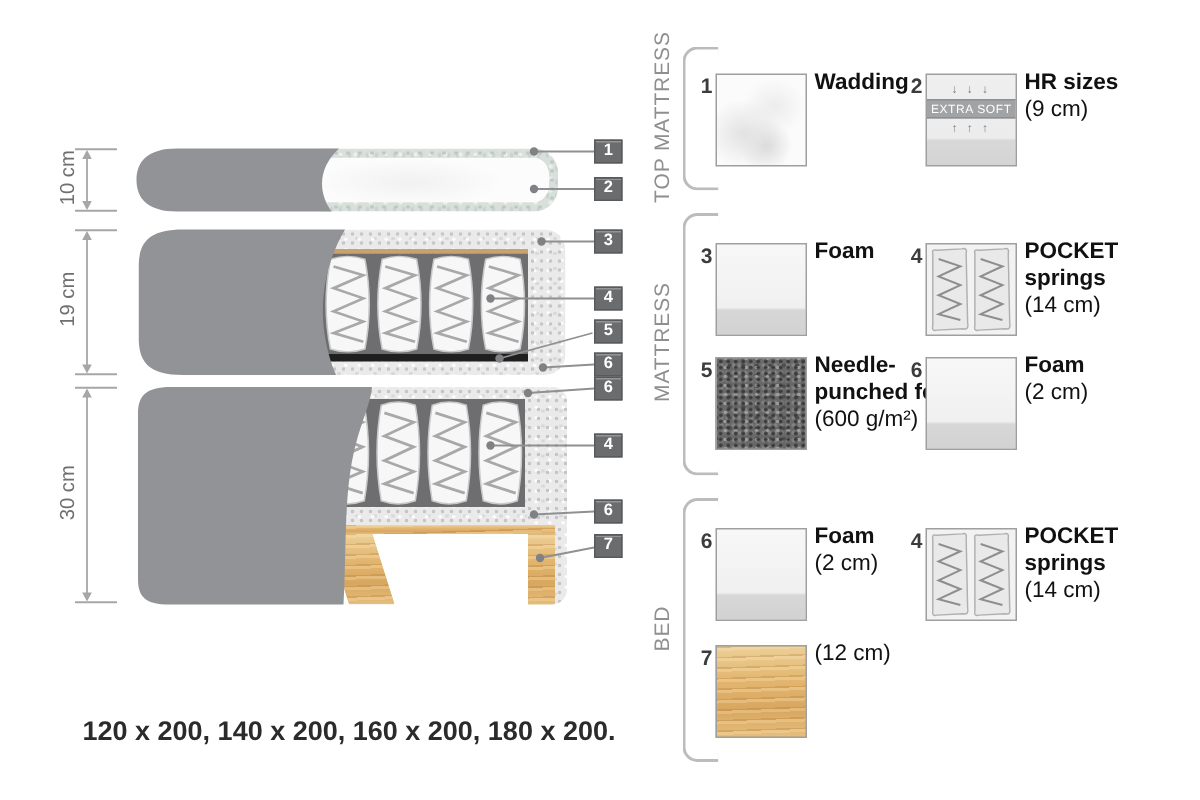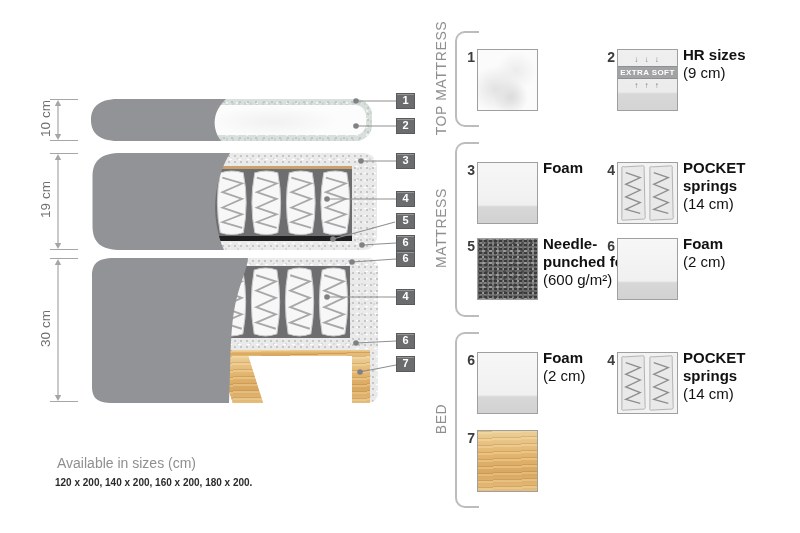--- a/index.html
+++ b/index.html
@@ -61,26 +61,26 @@
   .sec-label{position:absolute;width:180px;text-align:center;font-size:14px;color:#8f8f8f;
              letter-spacing:.6px;transform:rotate(-90deg);}
   .li{position:absolute;}
   .num{position:absolute;left:-16px;top:0;width:14px;text-align:right;font-size:14px;font-weight:bold;color:#3c3c3c;}
   .swatch{position:relative;width:61px;height:62px;border:1px solid #9f9f9f;box-sizing:border-box;overflow:hidden;}
   .txt{position:absolute;left:66px;top:-3px;width:96px;}
   .txt .t{display:block;font-weight:bold;font-size:15px;line-height:18px;color:#111;}
   .txt .s{display:block;font-size:15px;line-height:18px;color:#111;}
   .hr-swatch{display:flex;flex-direction:column;align-items:center;padding-top:5px;}
   .arr{font-size:8px;color:#7d7d7d;letter-spacing:2px;line-height:9px;}
-  .badge{font-size:8px;font-weight:bold;color:#fff;background:#a2a3a5;border:1px solid #8e8f91;
+  .badge{font-size:8px;font-weight:normal;color:#fff;background:#a2a3a5;border:1px solid #8e8f91;
          padding:1px 3px;letter-spacing:.4px;margin:2px 0;white-space:nowrap;text-align:right;}
 
   
   .foot1{position:absolute;left:57px;top:455px;font-size:14px;color:#8f8f8f;}
-  .foot2{position:absolute;left:55px;top:477px;font-size:10px;font-weight:600;color:#2b2b2b;}
+  .foot2{position:absolute;left:55px;top:477px;font-size:18px;font-weight:600;color:#2b2b2b;}
 </style>
 </head>
 <body>
 
 <div class="canvas">
 
   <svg width="0" height="0" style="position:absolute">
     <defs>
       <g id="coilspring">
         <path d="M5,4 Q16,0 27,4 Q32.5,35 27,66 Q16,70 5,66 Q-0.5,35 5,4 Z" fill="#f7f7f7" stroke="#c9c9c9" stroke-width="1"></path>
@@ -188,20 +188,24 @@
   <div class="bracket" style="top:142px;height:175px;"></div>
   <div class="bracket" style="top:332px;height:176px;"></div>
 
   <div class="sec-label" style="left:351px;top:70px;">TOP MATTRESS</div>
   <div class="sec-label" style="left:351px;top:220px;">MATTRESS</div>
   <div class="sec-label" style="left:351px;top:411px;">BED</div>
 
   <div class="li" style="left:477px;top:49px;">
     <div class="num">1</div>
     <div class="swatch wadding-tex"></div>
+    <div class="txt">
+      <span class="t">Wadding</span>
+      <span class="s"></span>
+    </div>
   </div>
 
   <div class="li" style="left:617px;top:49px;">
     <div class="num">2</div>
     <div class="swatch hr-grad hr-swatch">
       <div class="arr">↓ ↓ ↓</div>
       <div class="badge">EXTRA SOFT</div>
       <div class="arr">↑ ↑ ↑</div>
     </div>
     <div class="txt">
@@ -282,19 +286,19 @@
     <div class="txt">
       <span class="t">POCKET springs</span>
       <span class="s">(14 cm)</span>
     </div>
   </div>
 
   <div class="li" style="left:477px;top:430px;">
     <div class="num">7</div>
     <div class="swatch wood-tex"></div>
     <div class="txt" style="width:150px;">
-    </div>
-  </div>
-
-  <div class="foot1">Available in sizes (cm)</div>
+      <span class="s">(12 cm)</span>
+    </div>
+  </div>
+
   <div class="foot2">120 x 200, 140 x 200, 160 x 200, 180 x 200.</div>
 
 </div>
 
 </body></html>

